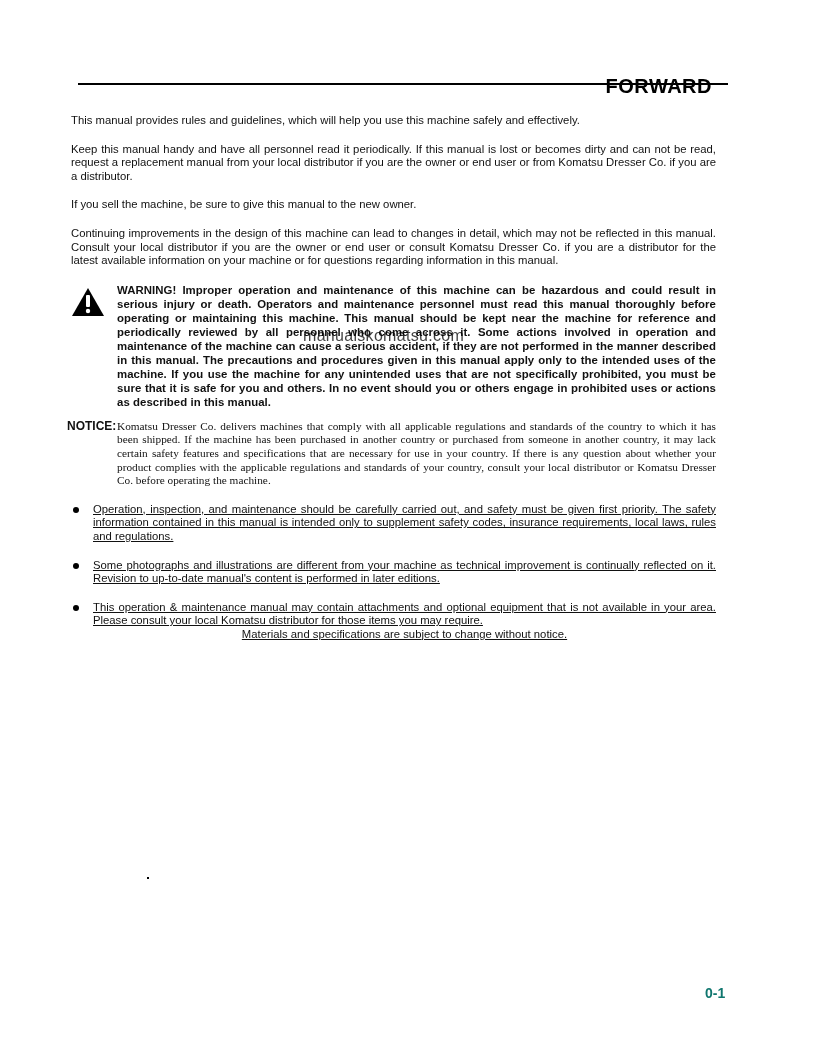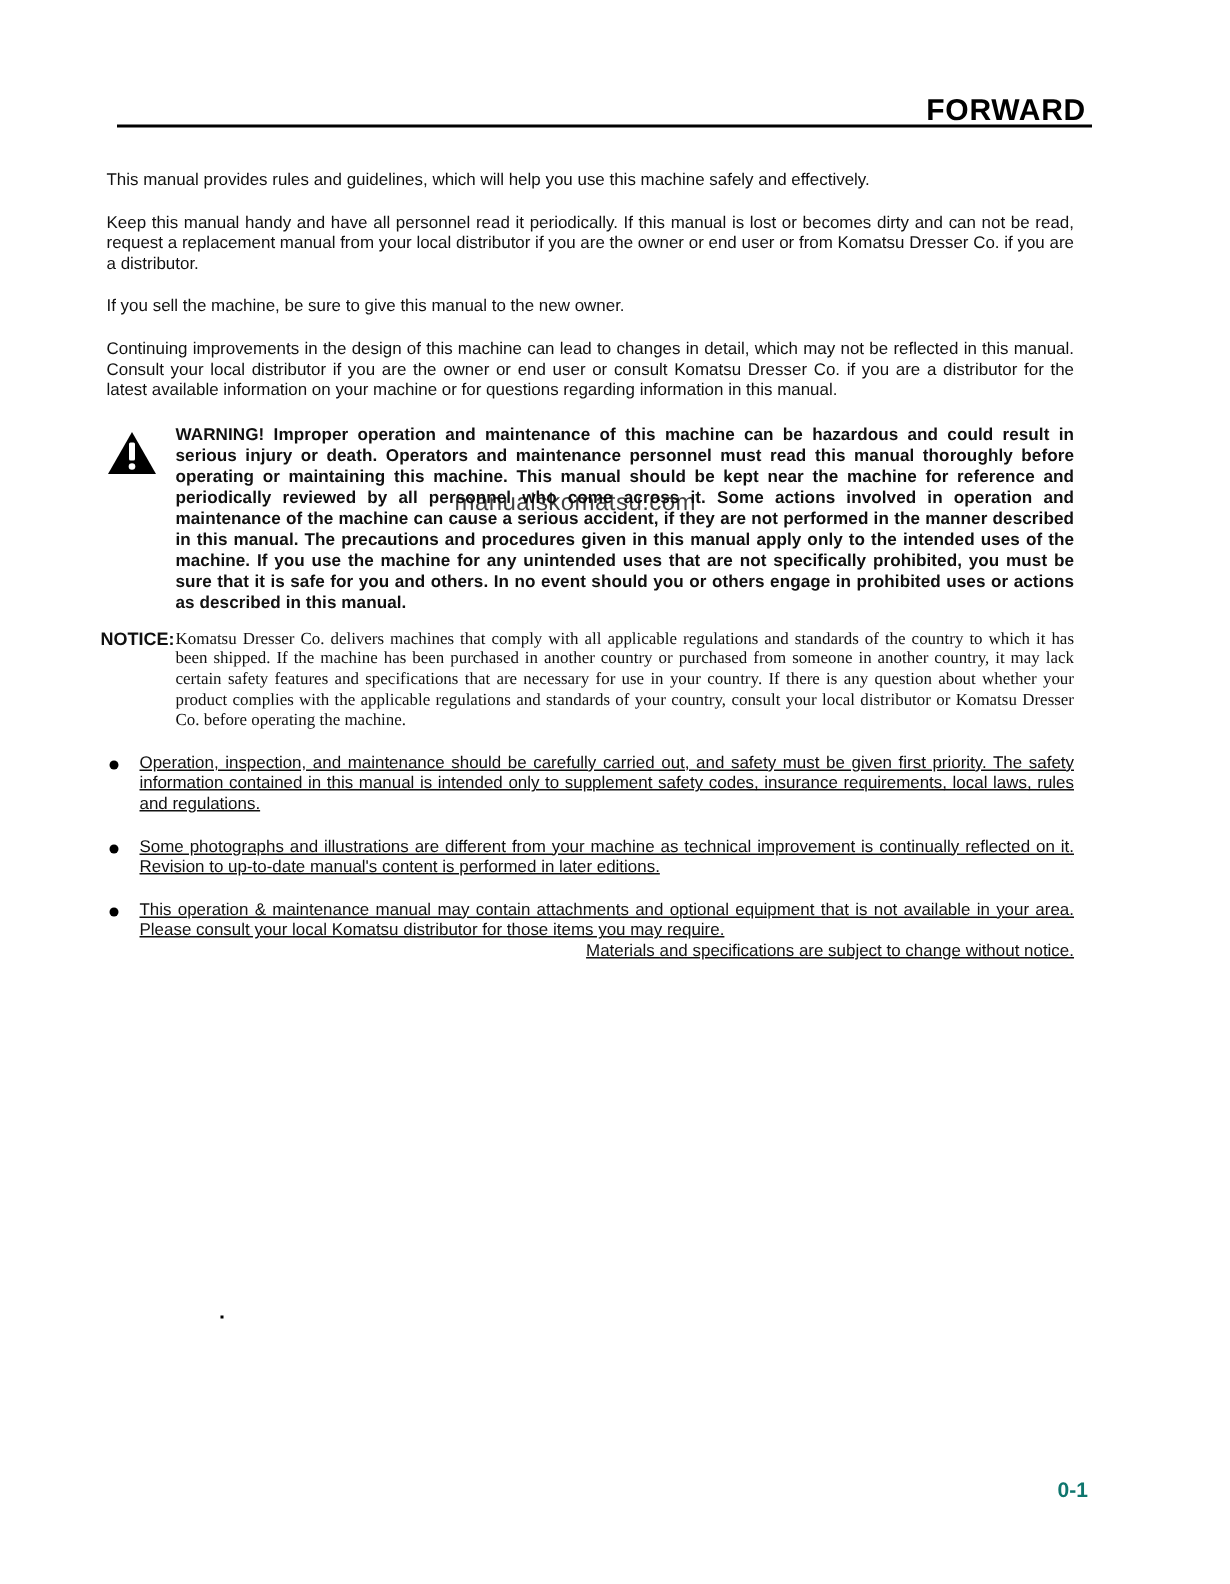--- a/index.html
+++ b/index.html
@@ -17,21 +17,21 @@
     }
     .page-title {
       position: absolute;
       right: 92px;
       top: 58px;
       font-family: "Liberation Sans", sans-serif;
       font-weight: bold;
       font-size: 20px;
       letter-spacing: 0.5px;
       color: #000;
-      margin: 4px;
+      margin: 16px;
       line-height: 24px;
     }
     .title-rule {
       position: absolute;
       left: 78px;
       top: 83px;
       width: 650px;
       height: 2px;
       background: #000;
     }
@@ -108,21 +108,21 @@
       width: 6px;
       height: 6px;
       border-radius: 50%;
       background: #000;
     }
     .bullet-text {
       margin: 0;
     }
     .bullet-extra {
       margin: 0;
-      text-align: right;
+      text-align: center;
     }
     .page-number {
       position: absolute;
       left: 705px;
       top: 985px;
       font-weight: bold;
       font-size: 14px;
       color: #0f766e;
     }
     .stray-dot {

